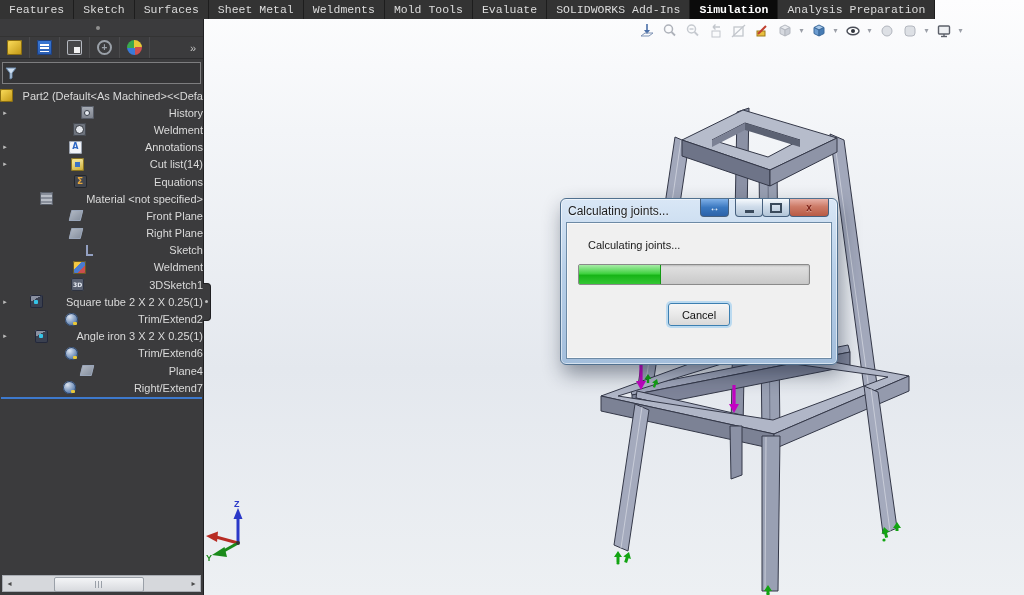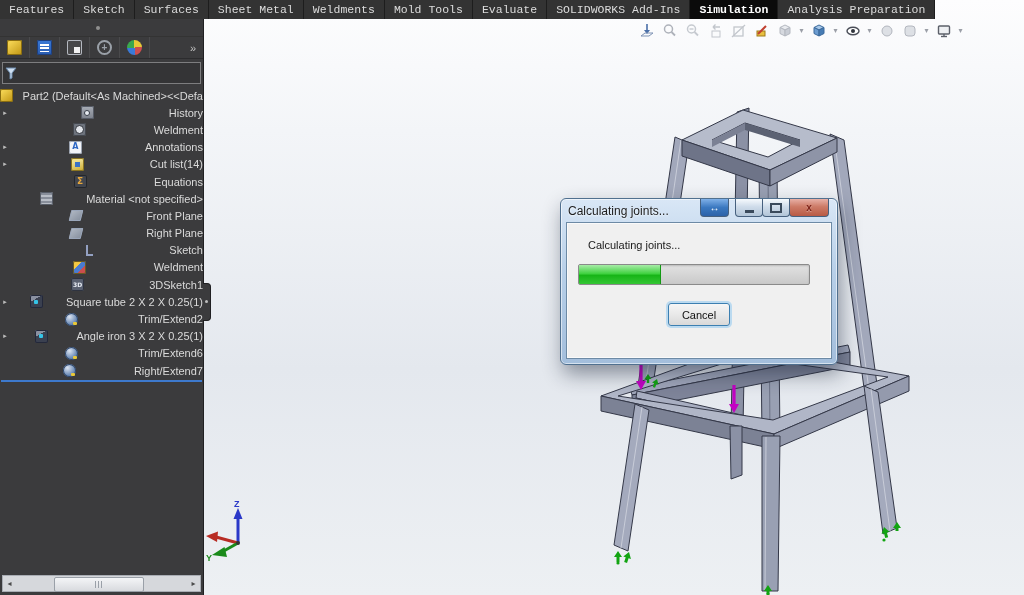--- a/index.html
+++ b/index.html
@@ -405,20 +405,25 @@
           <span class="ticon i-member"></span>
           <span class="tlabel">Angle iron 3 X 2 X 0.25(1)</span>
         </div>
       <div class="trow">
           <span class="texp blank"></span>
           <span class="ticon i-trim"></span>
           <span class="tlabel">Trim/Extend6</span>
         </div>
       <div class="trow">
           <span class="texp blank"></span>
+          <span class="ticon i-plane"></span>
+          <span class="tlabel">Plane4</span>
+        </div>
+      <div class="trow">
+          <span class="texp blank"></span>
           <span class="ticon i-trim"></span>
           <span class="tlabel">Right/Extend7</span>
         </div>
       <div class="rollback"></div>
     </div>
 
     <div class="hscroll">
       <span class="sb-arrow">◂</span>
       <span class="sb-track">
         <span class="sb-thumb">

